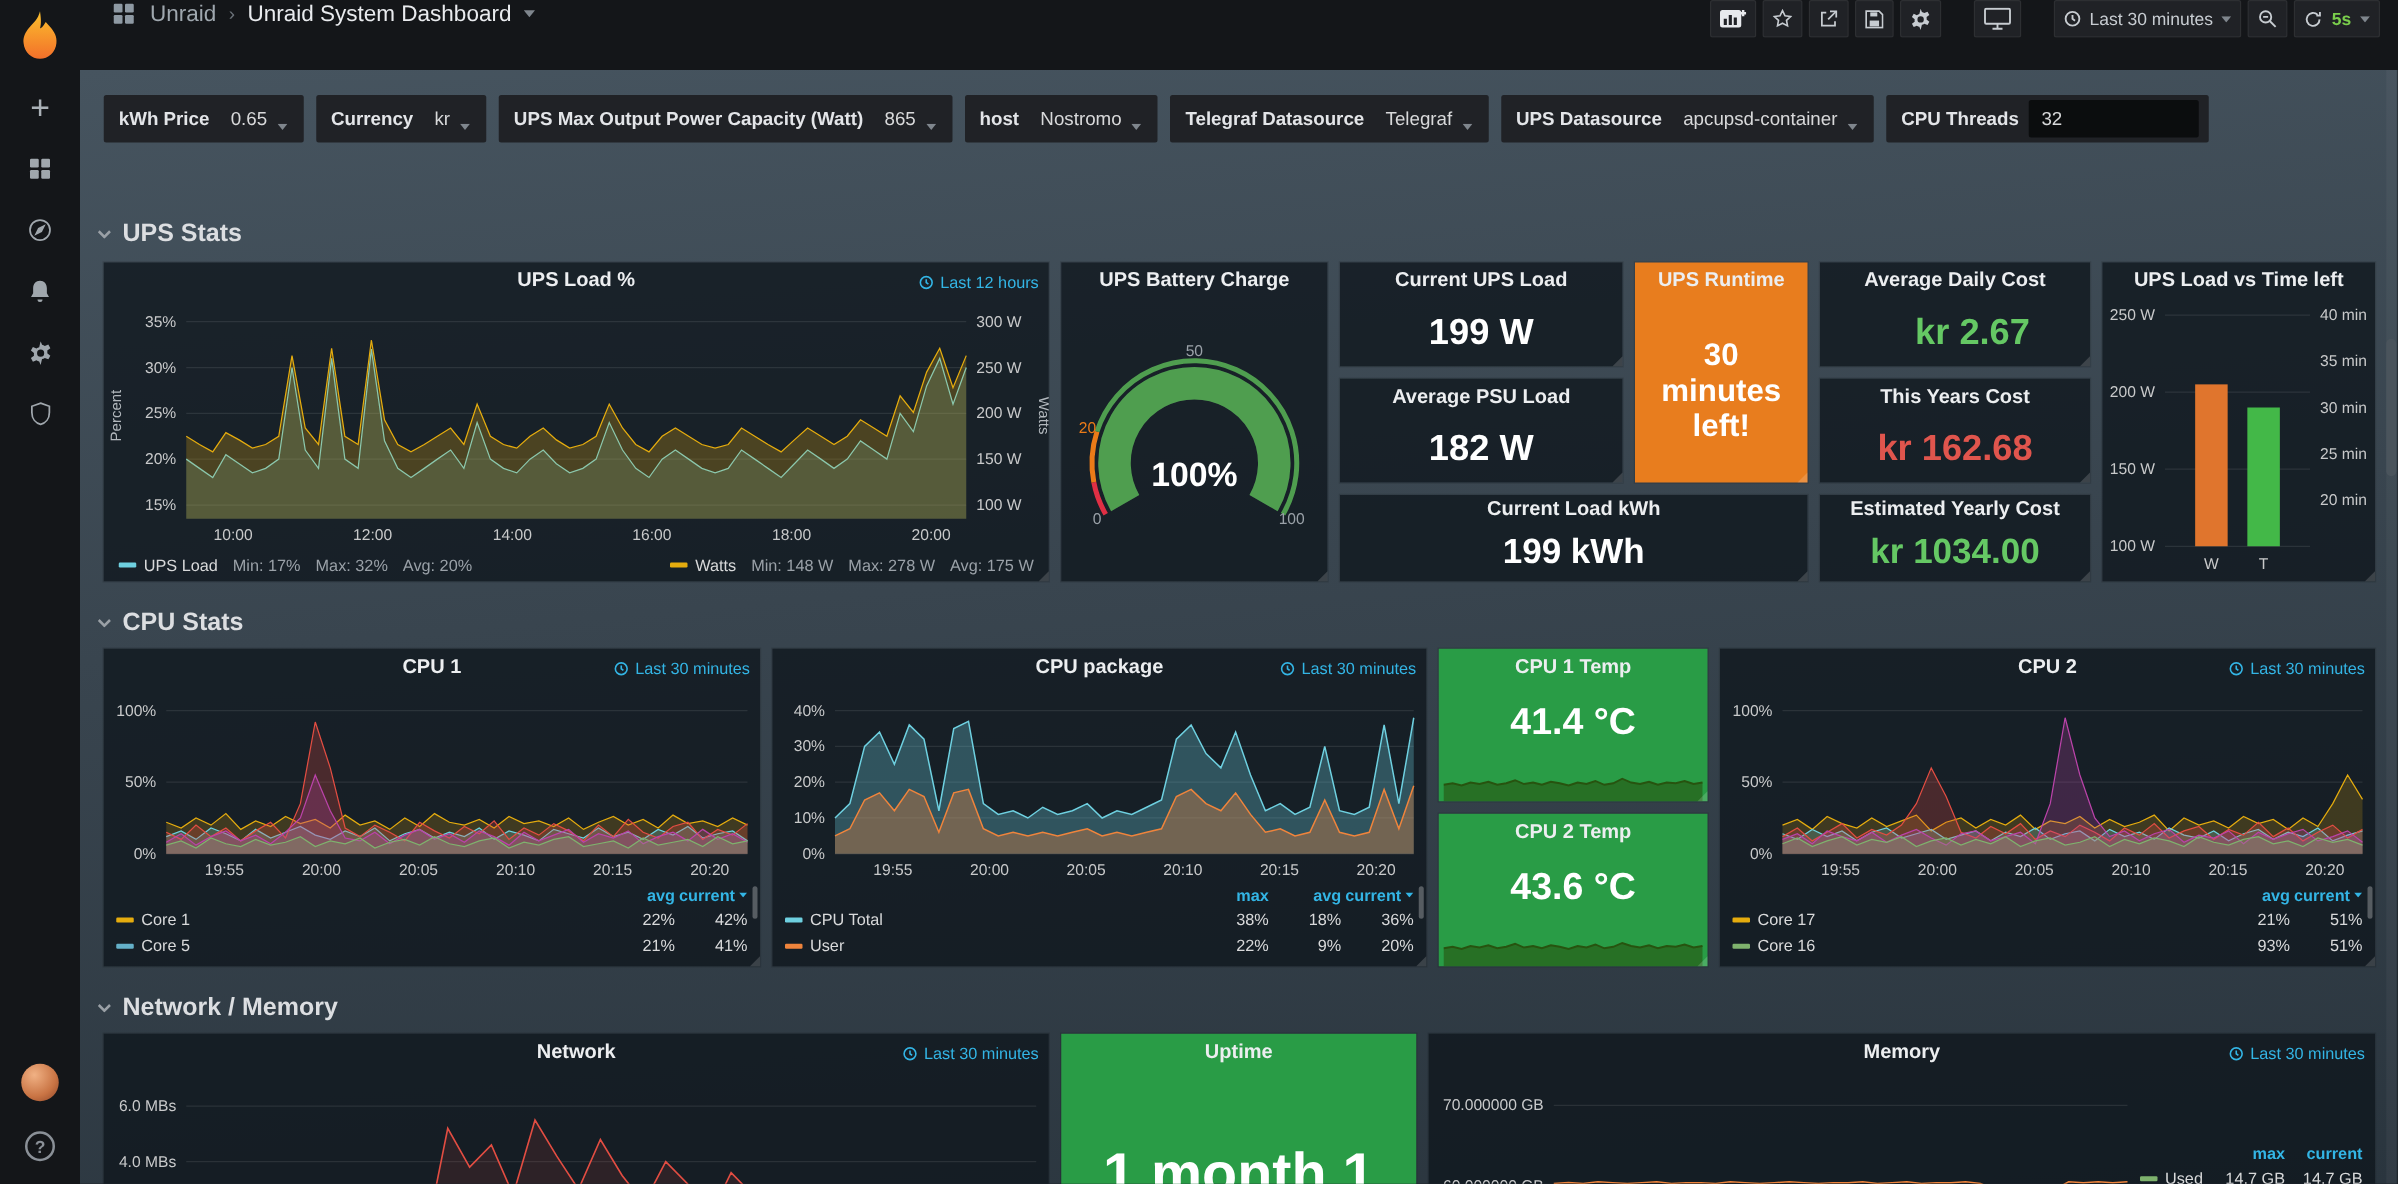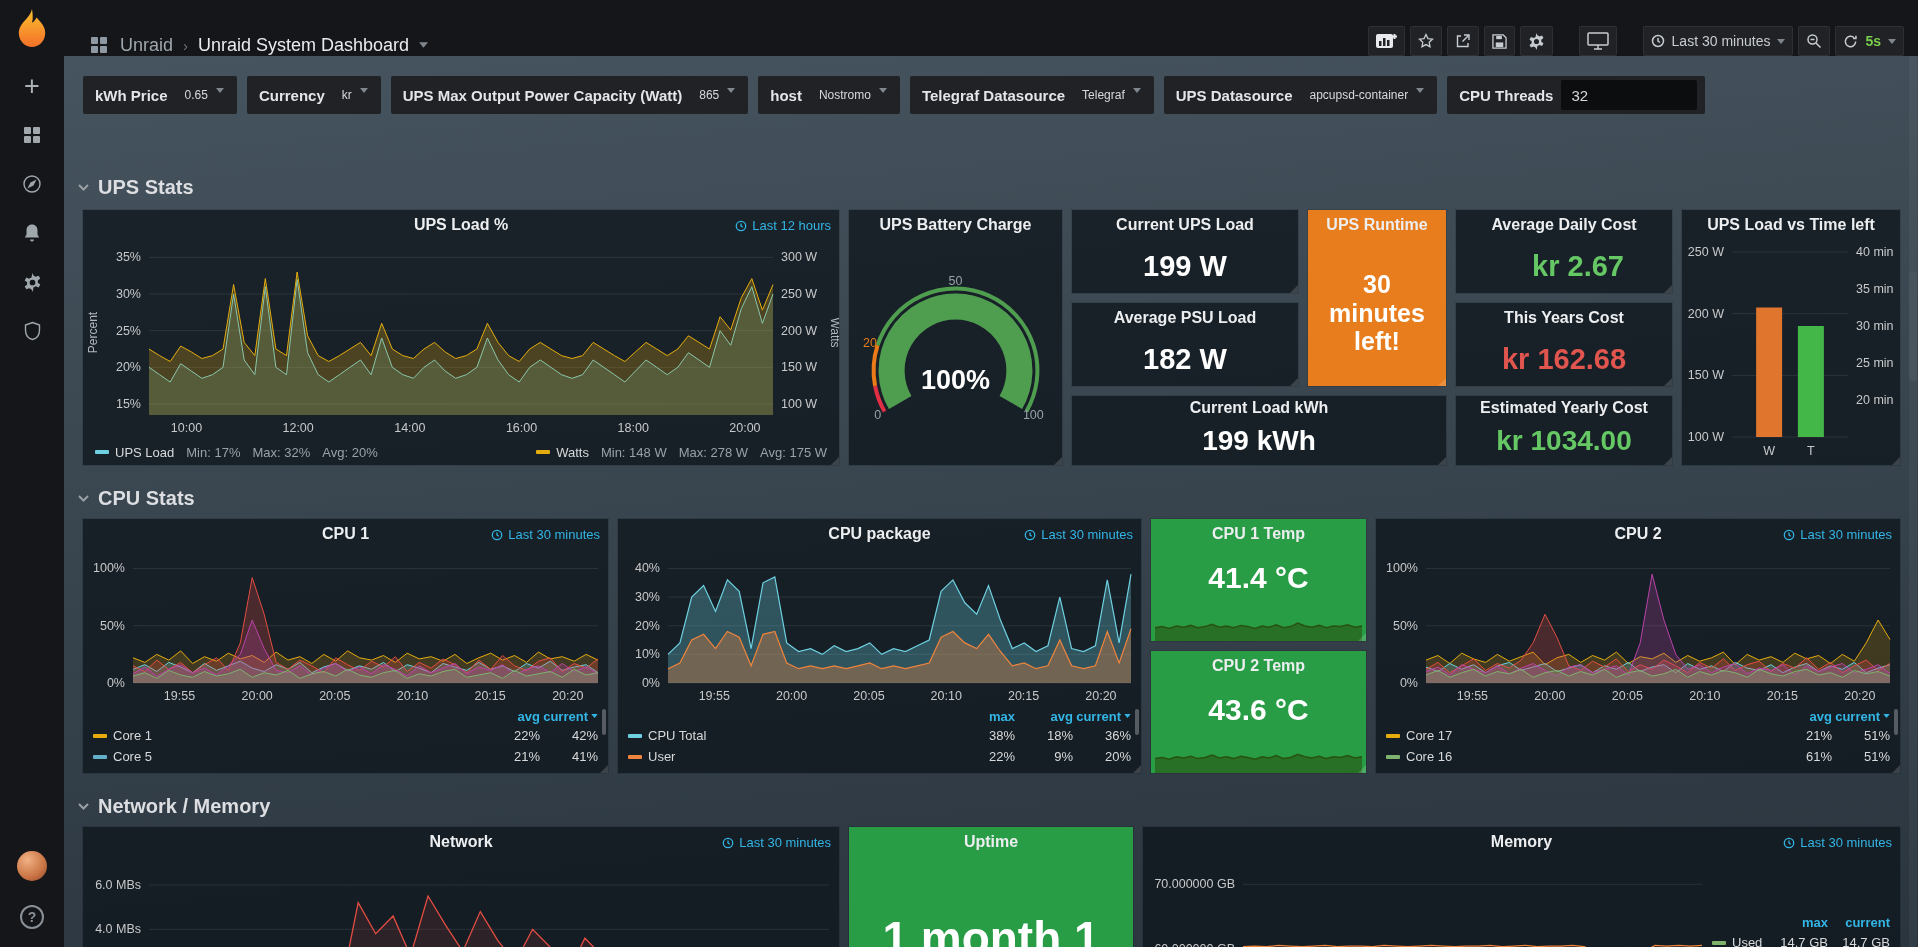--- a/index.html
+++ b/index.html
@@ -1,20 +1,20 @@
 <!DOCTYPE html>
 <html><head>
 <meta charset="utf-8">
 <style>
   html,body{margin:0;padding:0;width:1918px;height:947px;overflow:hidden;background:#141619;
     font-family:"Liberation Sans",sans-serif;color:#d8d9da;}
   svg{font-family:inherit;display:block}
   
   .navbar{position:fixed;left:0;top:0;right:0;height:56px;background:#141619;display:flex;
-    align-items:flex-end;z-index:20;padding-left:88px;box-sizing:border-box}
+    align-items:flex-start;z-index:20;padding-left:88px;box-sizing:border-box}
   .crumb{display:flex;align-items:center;gap:10px;font-size:18px}
   .crumb .root{color:#9fa7ae;cursor:pointer}
   .crumb .sep{color:#6c737a;font-size:15px}
   .crumb .title{color:#e9ebee;cursor:pointer}
   .crt{color:#7f868d}
   .nav-right{margin-left:auto;display:flex;align-items:center;gap:5px;padding-right:14px}
   .nbtn{height:30px;min-width:30px;padding:0 7px;display:flex;align-items:center;justify-content:center;
     background:#202226;border:1px solid rgba(255,255,255,0.06);border-radius:2px;color:#c7ccd1;gap:7px;
     font-size:14px;cursor:pointer;box-sizing:border-box}
   .gap{width:16px}
@@ -30,21 +30,21 @@
   .avatar{width:30px;height:30px;border-radius:50%;cursor:pointer;
     background:radial-gradient(circle at 35% 30%,#f0b184,#c97444 60%,#8c4428)}
   .help{width:24px;height:24px;border-radius:50%;border:2px solid #8a9097;color:#8a9097;font-size:14px;
     display:flex;align-items:center;justify-content:center;font-weight:bold;cursor:pointer;box-sizing:border-box}
   
   .dash{position:absolute;left:64px;top:56px;right:0;bottom:0;overflow:hidden;
     background:linear-gradient(175deg,#46545f 0%,#39454f 45%,#2a353e 100%)}
   .submenu{position:absolute;left:19px;top:20px;display:flex;gap:10px}
   .chip{display:flex;align-items:center;height:38px;background:#202226;border-radius:2px;padding:0 4px 0 12px}
   .chip .lb{font-weight:bold;font-size:15px;color:#e3e5e8;padding-right:8px;white-space:nowrap}
-  .chip .val{font-size:12px;color:#d8d9da;display:flex;align-items:flex-start;gap:8px;padding:0 9px;cursor:pointer;white-space:nowrap}
+  .chip .val{font-size:15px;color:#d8d9da;display:flex;align-items:flex-end;gap:8px;padding:0 9px;cursor:pointer;white-space:nowrap}
   .chip-input{width:116px;height:30px;background:#0b0d0e;border:none;color:#d8d9da;font-size:15px;
     padding:0 10px;border-radius:2px;margin-right:4px;font-family:inherit}
   .links{position:absolute;left:19px;top:70px;display:flex;gap:10px}
   .linkchip{display:flex;align-items:center;gap:8px;height:30px;background:#202226;border-radius:2px;
     padding:0 12px;font-size:13.5px;font-weight:bold;color:#e3e5e8;cursor:pointer;white-space:nowrap}
   .linkchip svg{color:#b9bfc6}
   .rowhead{position:absolute;display:flex;align-items:center;gap:9px;color:#dcdee1;font-size:20px;
     font-weight:bold;cursor:pointer}
   .rowhead .chev{color:#9aa0a6;display:flex}
   
@@ -705,21 +705,21 @@
               <span class="nm">Core 17</span>
             </span>
             <span class="v">21%</span>
             <span class="v">51%</span>
           </div>
         <div class="row">
             <span class="name">
               <i class="dash-i" style="background: rgb(126, 178, 109);"></i>
               <span class="nm">Core 16</span>
             </span>
-            <span class="v">61%</span>
+            <span class="v">93%</span>
             <span class="v">51%</span>
           </div>
       </div>
       <span class="leg-scroll"></span>
     </div>
   </section>
 
   <section class="panel" style="left:19px;top:771px;width:756px;height:255px">
     <header class="p-head">
         <span class="p-title">Network</span>

